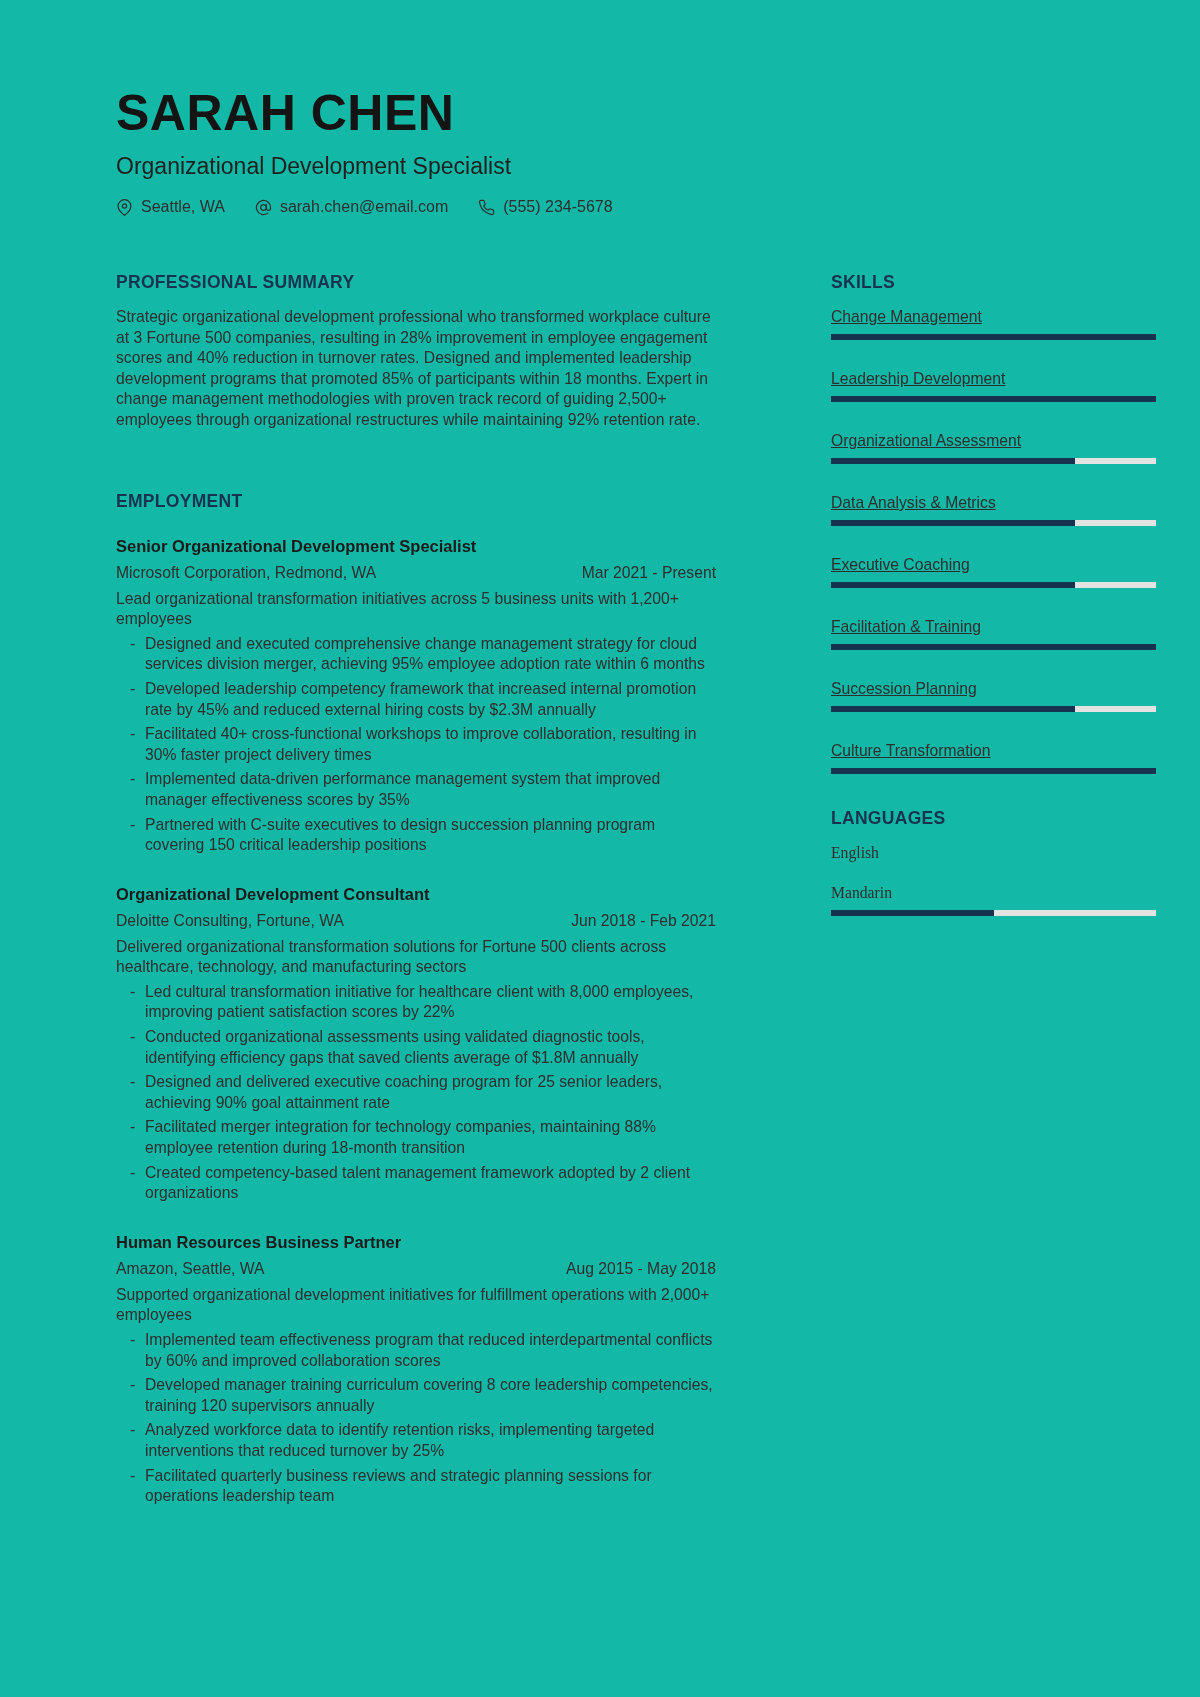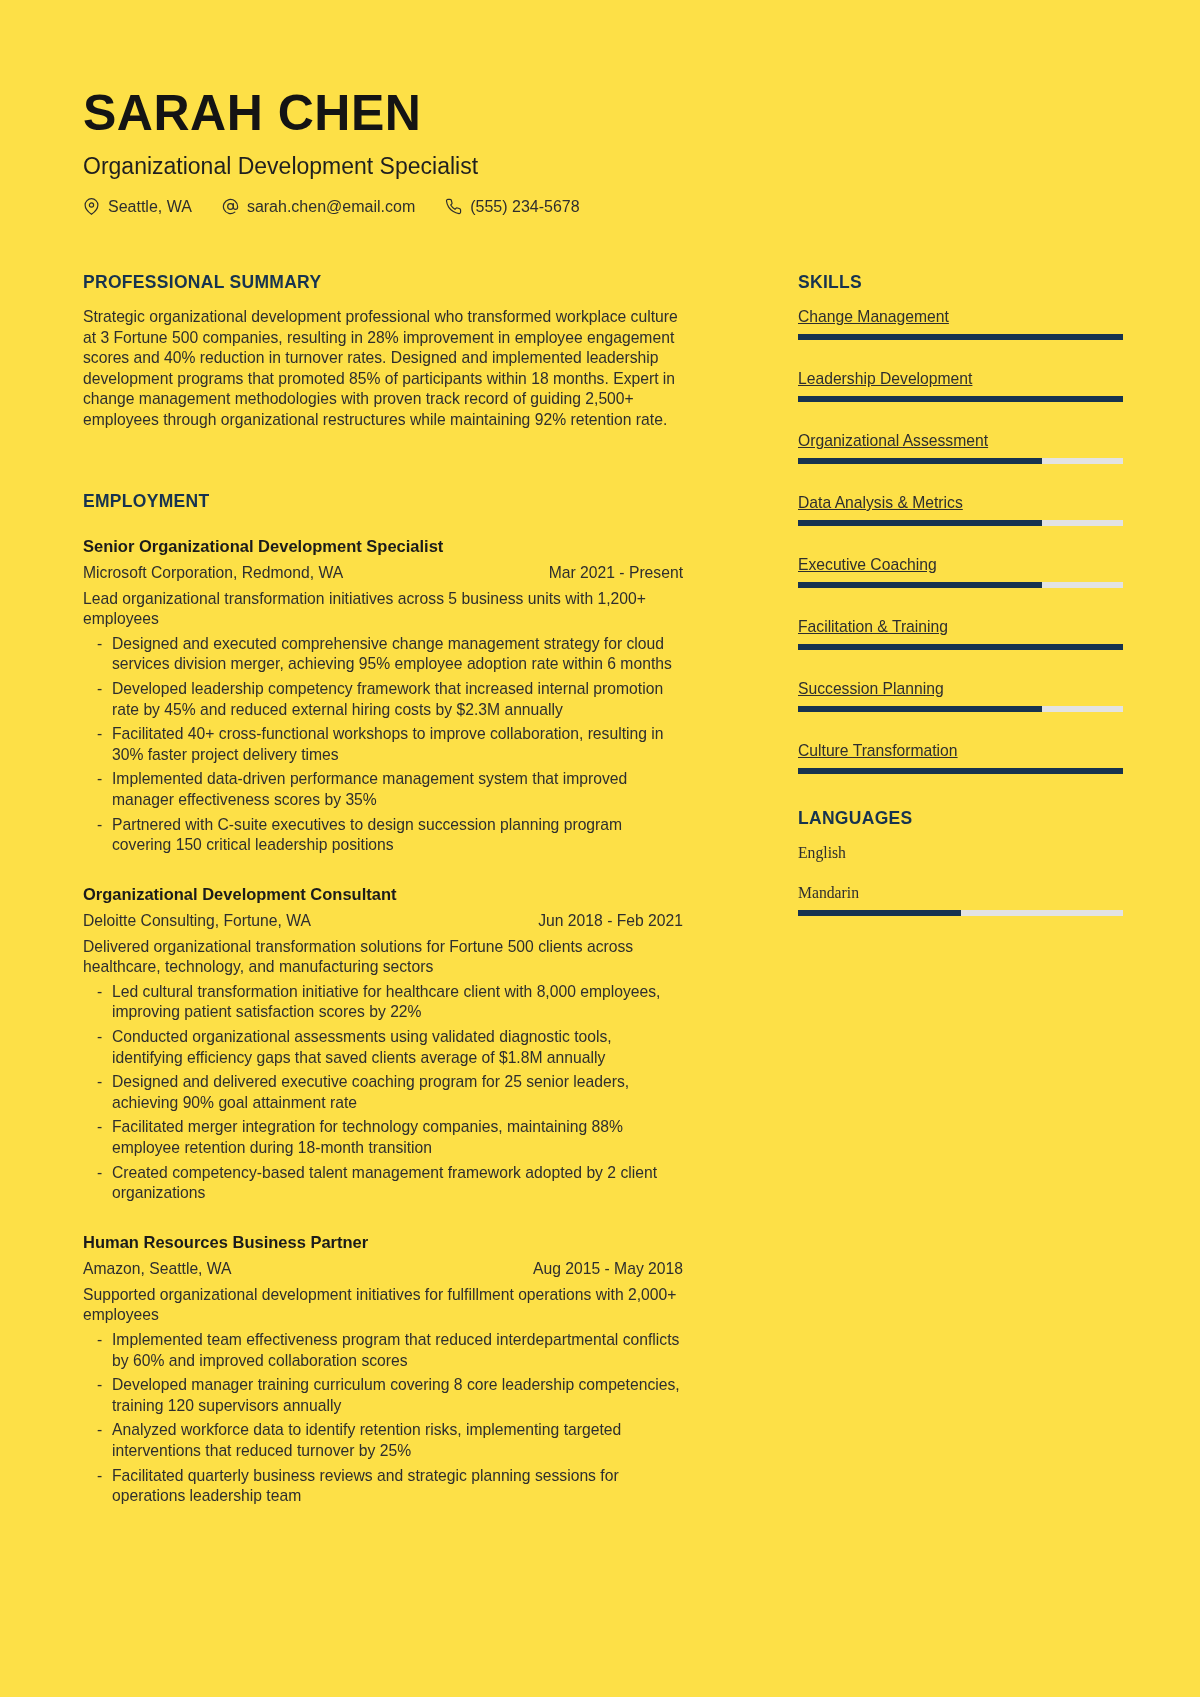--- a/index.html
+++ b/index.html
@@ -1,24 +1,24 @@
 <!DOCTYPE html>
 <html><head>
 <meta charset="utf-8">
 <style>
   html,body{margin:0;padding:0;background:#ffffff;}
   .page{
     position:relative;width:1200px;height:1697px;overflow:hidden;box-sizing:border-box;
-    padding:88px 83px 0 83px;background:#fde047;
+    padding:88px 83px 0 116px;background:#14b8a6;
     font-family:"Liberation Sans","DejaVu Sans",sans-serif;color:#2e2e2e;
   }
   .name{margin:0;font-size:50px;line-height:1;font-weight:700;color:#141414;letter-spacing:.5px;}
   .headline{margin:15px 0 0;font-size:23px;font-weight:400;color:#1f1f1f;}
   .contact{display:flex;align-items:center;gap:30px;margin-top:18px;font-size:16px;color:#2e2e2e;}
-  .contact-item{display:flex;align-items:flex-start;gap:8px;}
+  .contact-item{display:flex;align-items:center;gap:8px;}
   .icon{width:17px;height:17px;stroke:#2e2e2e;fill:none;stroke-width:1.7px;stroke-linecap:round;stroke-linejoin:round;flex:0 0 auto;}
   .columns{display:grid;grid-template-columns:600px 325px;column-gap:115px;margin-top:56px;}
   .sec-heading{margin:0 0 14px;font-size:17.5px;font-weight:700;color:#17334f;letter-spacing:.3px;}
   .body-text{margin:0;font-size:15.7px;line-height:20.6px;}
   .employment{margin-top:60px;}
   .job{margin-top:24px;}
   .job + .job{margin-top:28px;}
   .job-title{margin:0;font-size:16.5px;font-weight:700;line-height:20px;color:#1b1b1b;}
   .job-meta{display:flex;justify-content:space-between;margin-top:7px;font-size:15.7px;line-height:20px;}
   .job-summary{margin-top:6px;}

